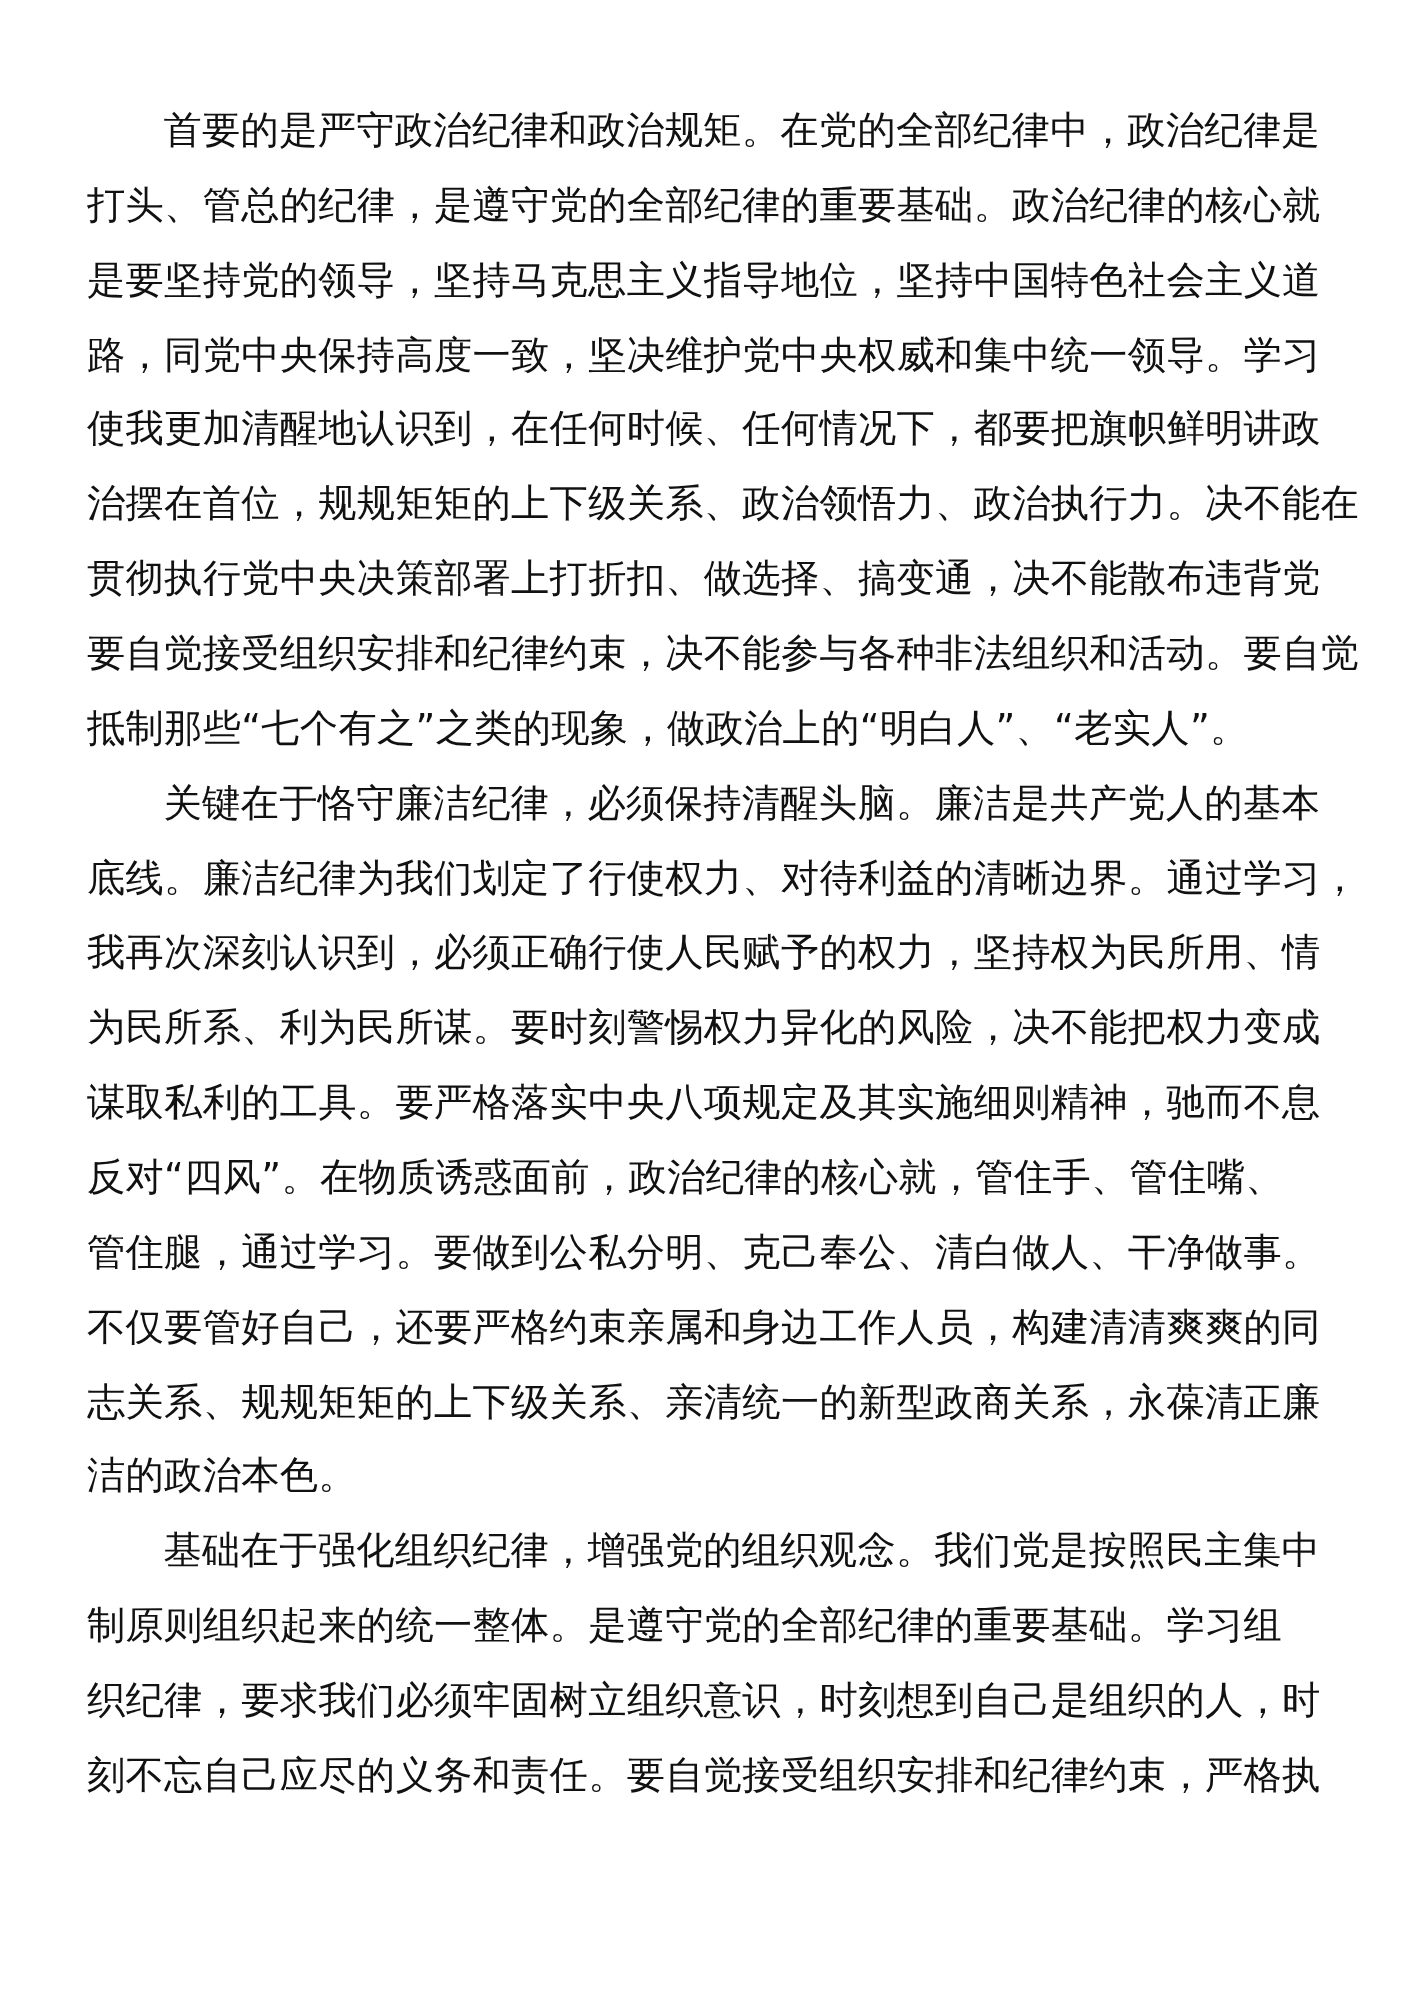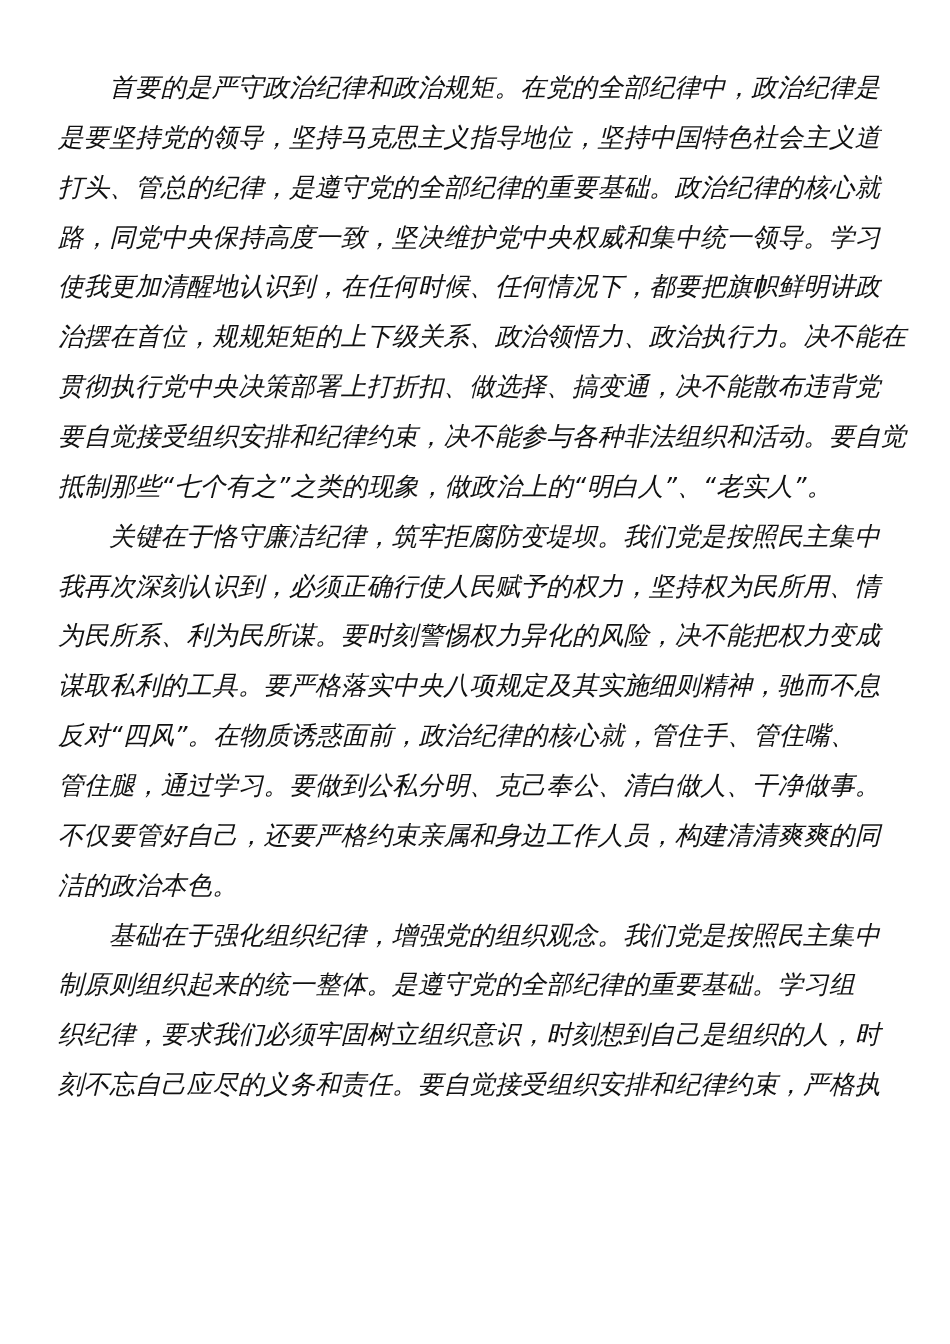--- a/index.html
+++ b/index.html
@@ -13,57 +13,58 @@
     position: relative;
     overflow: hidden;
     font-family: "DejaVu Sans", "Liberation Sans", sans-serif;
     color: #111111;
   }
   .page {
     position: absolute;
     left: 58px;
     top: 63px;
     width: 830px;
-    font-style: italic;
   }
   .line {
     display: block;
     height: 49.87px;
     line-height: 49.87px;
     font-size: 25.5px;
     white-space: nowrap;
     letter-spacing: 0.2px;
   }
   .line.indent {
     padding-left: 51px;
   }
 </style>
 </head>
 <body>
 
 <div class="page">
   <div class="paragraph">
     <span class="line indent">首要的是严守政治纪律和政治规矩。在党的全部纪律中，政治纪律是</span>
+    <span class="line">打头、管总的纪律，是遵守党的全部纪律的重要基础。政治纪律的核心就</span>
     <span class="line">是要坚持党的领导，坚持马克思主义指导地位，坚持中国特色社会主义道</span>
-    <span class="line">打头、管总的纪律，是遵守党的全部纪律的重要基础。政治纪律的核心就</span>
     <span class="line">路，同党中央保持高度一致，坚决维护党中央权威和集中统一领导。学习</span>
     <span class="line">使我更加清醒地认识到，在任何时候、任何情况下，都要把旗帜鲜明讲政</span>
     <span class="line">治摆在首位，规规矩矩的上下级关系、政治领悟力、政治执行力。决不能在</span>
     <span class="line">贯彻执行党中央决策部署上打折扣、做选择、搞变通，决不能散布违背党</span>
     <span class="line">要自觉接受组织安排和纪律约束，决不能参与各种非法组织和活动。要自觉</span>
     <span class="line">抵制那些“七个有之”之类的现象，做政治上的“明白人”、“老实人”。</span>
   </div>
   <div class="paragraph">
-    <span class="line indent">关键在于恪守廉洁纪律，筑牢拒腐防变堤坝。我们党是按照民主集中</span>
+    <span class="line indent">关键在于恪守廉洁纪律，必须保持清醒头脑。廉洁是共产党人的基本</span>
+    <span class="line">底线。廉洁纪律为我们划定了行使权力、对待利益的清晰边界。通过学习，</span>
     <span class="line">我再次深刻认识到，必须正确行使人民赋予的权力，坚持权为民所用、情</span>
     <span class="line">为民所系、利为民所谋。要时刻警惕权力异化的风险，决不能把权力变成</span>
     <span class="line">谋取私利的工具。要严格落实中央八项规定及其实施细则精神，驰而不息</span>
     <span class="line">反对“四风”。在物质诱惑面前，政治纪律的核心就，管住手、管住嘴、</span>
     <span class="line">管住腿，通过学习。要做到公私分明、克己奉公、清白做人、干净做事。</span>
     <span class="line">不仅要管好自己，还要严格约束亲属和身边工作人员，构建清清爽爽的同</span>
+    <span class="line">志关系、规规矩矩的上下级关系、亲清统一的新型政商关系，永葆清正廉</span>
     <span class="line">洁的政治本色。</span>
   </div>
   <div class="paragraph">
     <span class="line indent">基础在于强化组织纪律，增强党的组织观念。我们党是按照民主集中</span>
     <span class="line">制原则组织起来的统一整体。是遵守党的全部纪律的重要基础。学习组</span>
     <span class="line">织纪律，要求我们必须牢固树立组织意识，时刻想到自己是组织的人，时</span>
     <span class="line">刻不忘自己应尽的义务和责任。要自觉接受组织安排和纪律约束，严格执</span>
   </div>
 </div>
 

